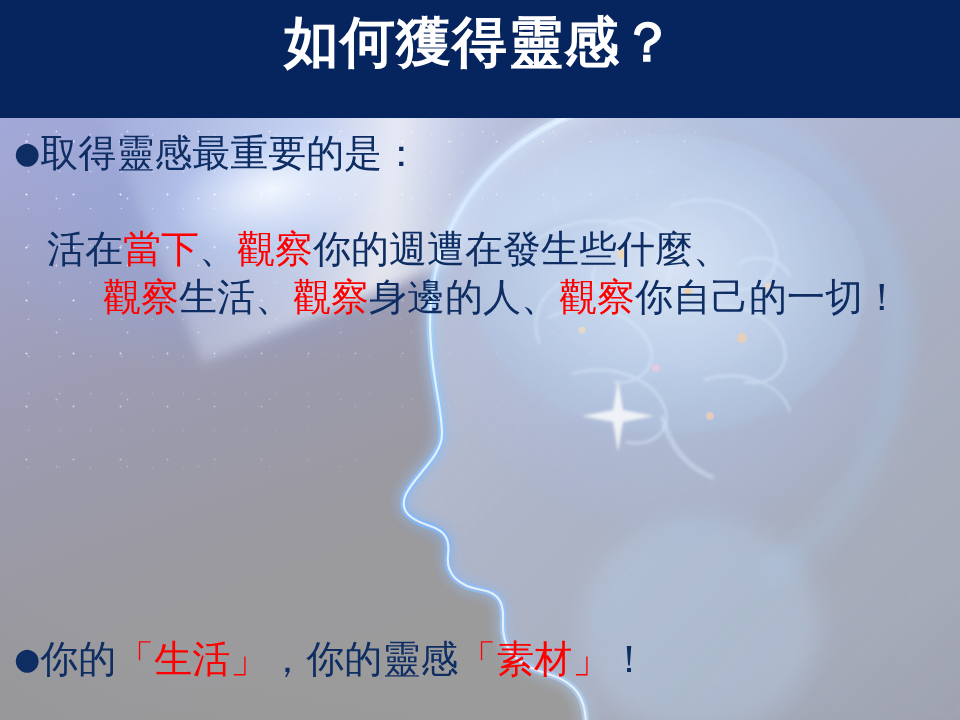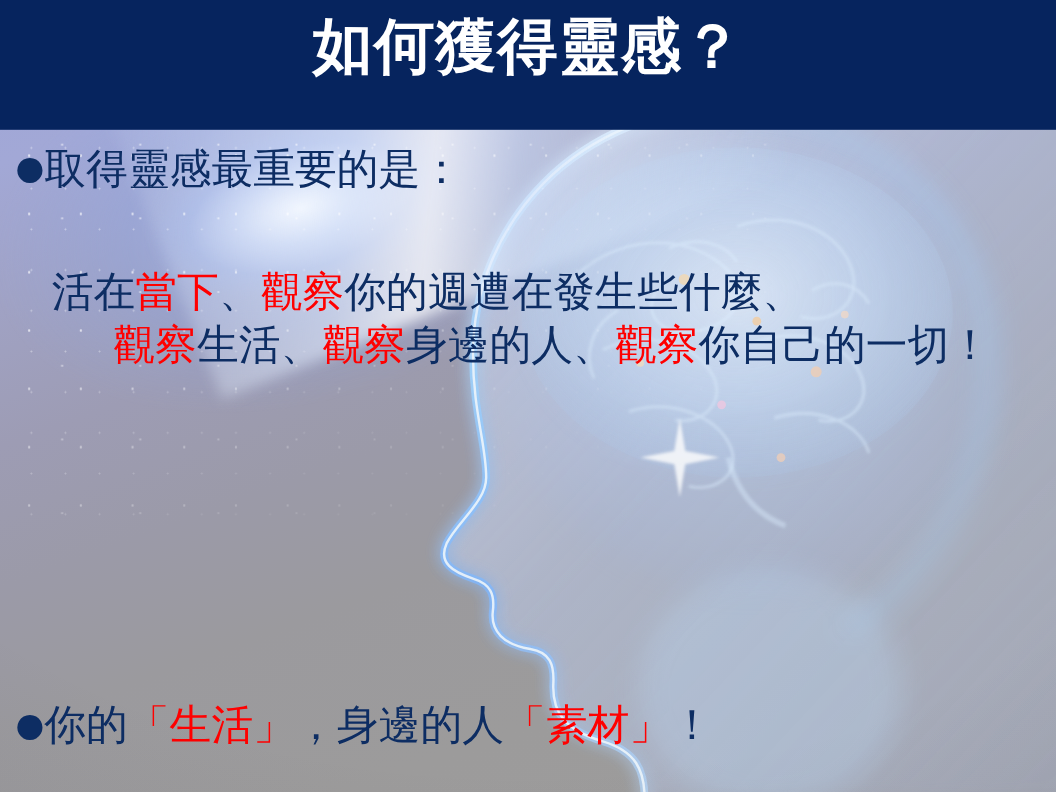--- a/index.html
+++ b/index.html
@@ -160,21 +160,21 @@
     font-size: 38px;
     line-height: 1.25;
     text-decoration: underline;
   }
   .block {
     position: absolute;
     left: 14px;
     width: 940px;
   }
   .blk-1 { top: 12px; }
-  .blk-2 { top: 108px; margin-top: 16px; }
+  .blk-2 { top: 108px; }
   .blk-3 { top: 320px; }
   .blk-4 { top: 518px; }
 
   .line {
     display: block;
     white-space: nowrap;
     font-weight: normal;
   }
   .bullet-line {
     text-indent: 0;
@@ -306,17 +306,17 @@
       <span class="line bullet-line"><span class="dot">●</span><span>取得靈感最重要的是：</span></span>
     </div>
 
     <div class="block blk-2">
       <span class="line indent"><span class="navy">活在</span><span class="red">當下</span><span class="navy">、</span><span class="red">觀察</span><span class="navy">你的週遭在發生些什麼、</span></span>
       <span class="line indent2"><span class="red">觀察</span><span class="navy">生活、</span><span class="red">觀察</span><span class="navy">身邊的人、</span><span class="red">觀察</span><span class="navy">你自己的一切！</span></span>
     </div>
 
 
     <div class="block blk-4">
-      <span class="line bullet-line"><span class="dot">●</span><span class="navy">你的</span><span class="red">「生活」</span><span class="navy">，身邊的人</span><span class="red">「素材」</span><span class="navy">！</span></span>
+      <span class="line bullet-line"><span class="dot">●</span><span class="navy">你的</span><span class="red">「生活」</span><span class="navy">，你的靈感</span><span class="red">「素材」</span><span class="navy">！</span></span>
     </div>
 
   </div>
 </div>
 
 </body></html>

